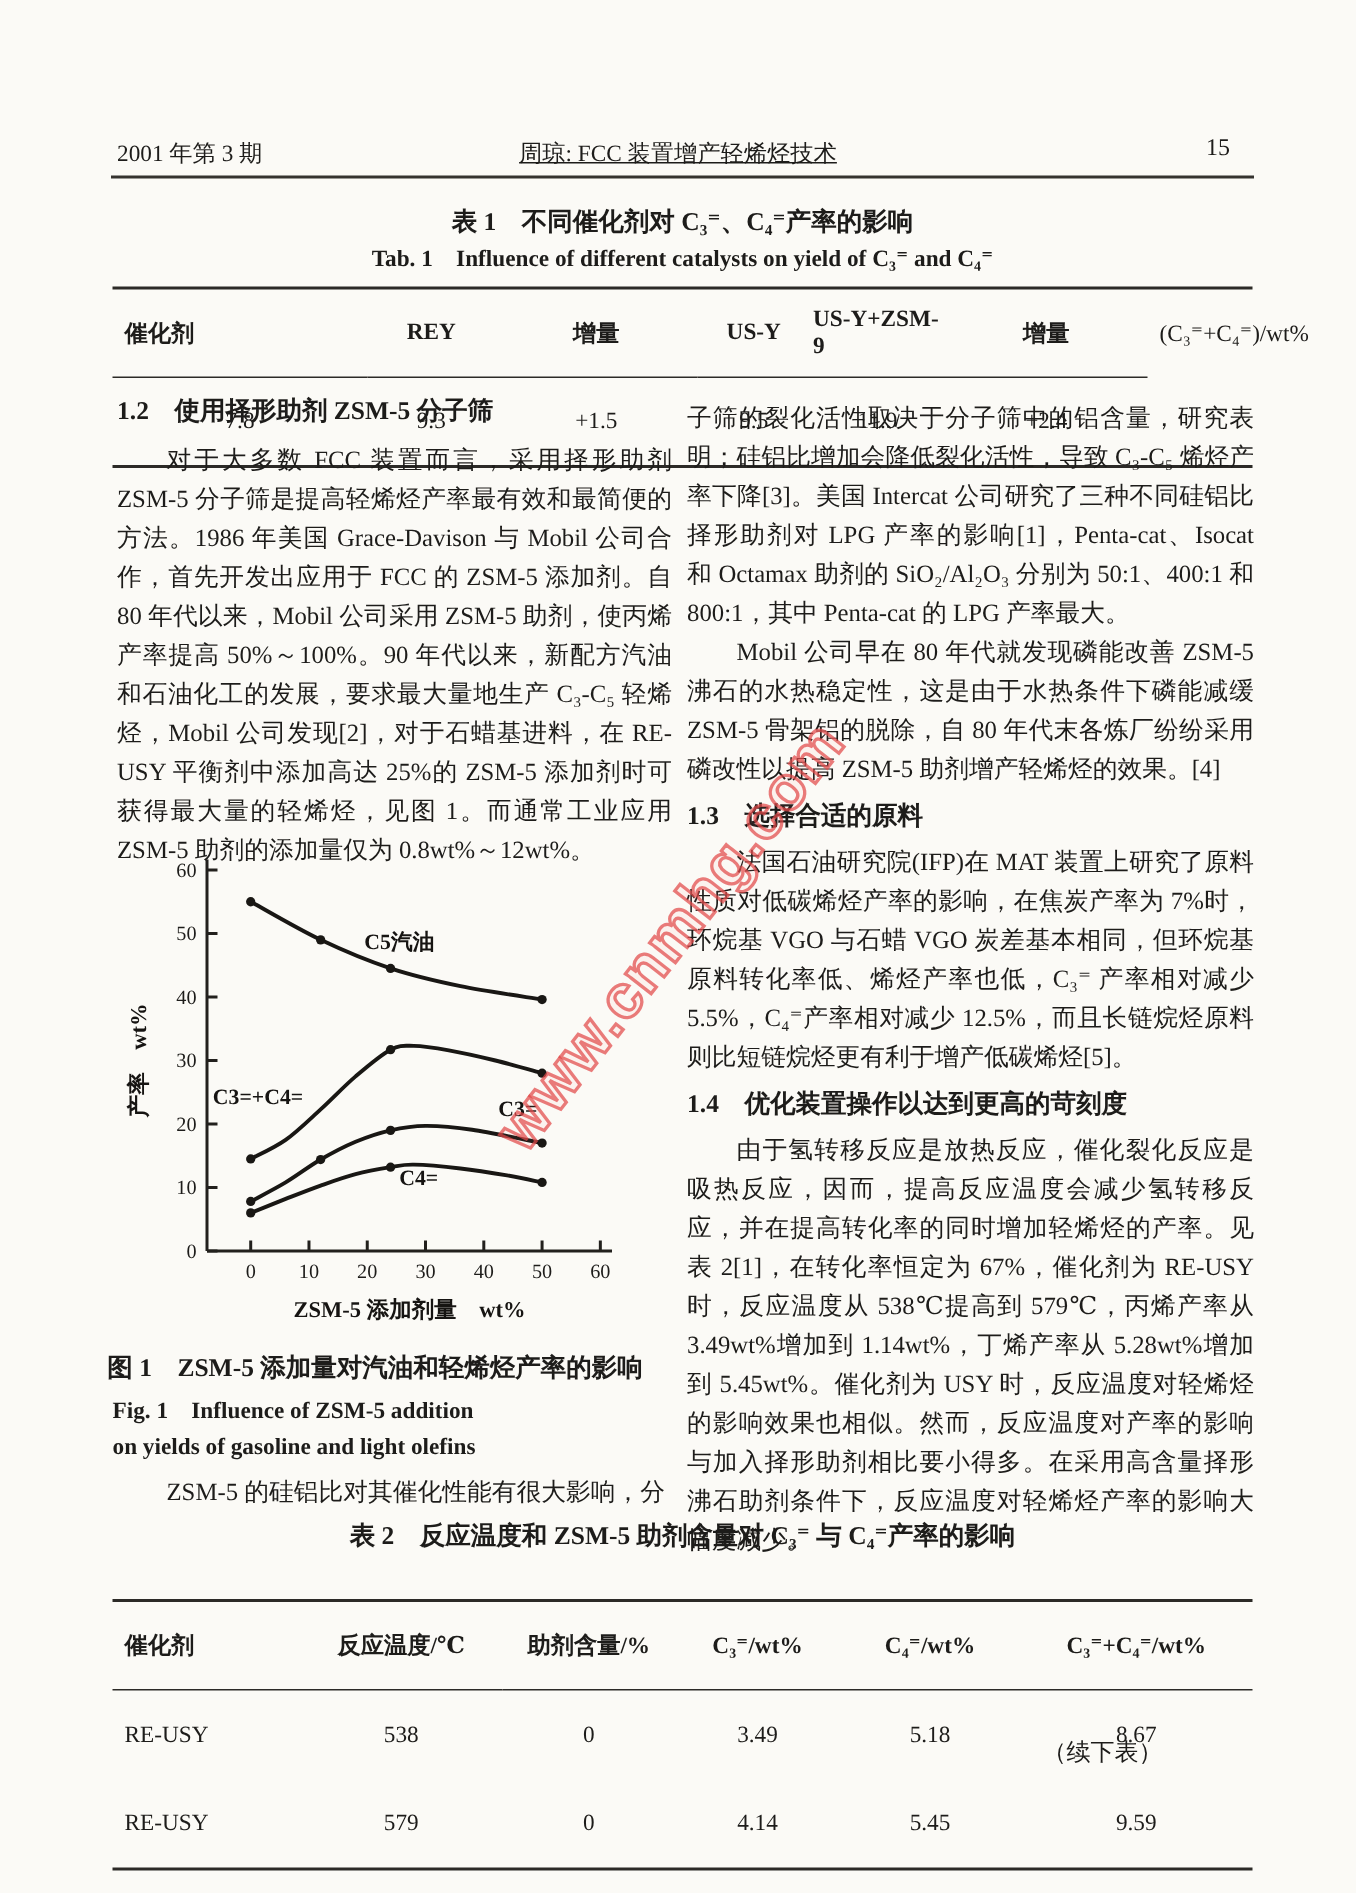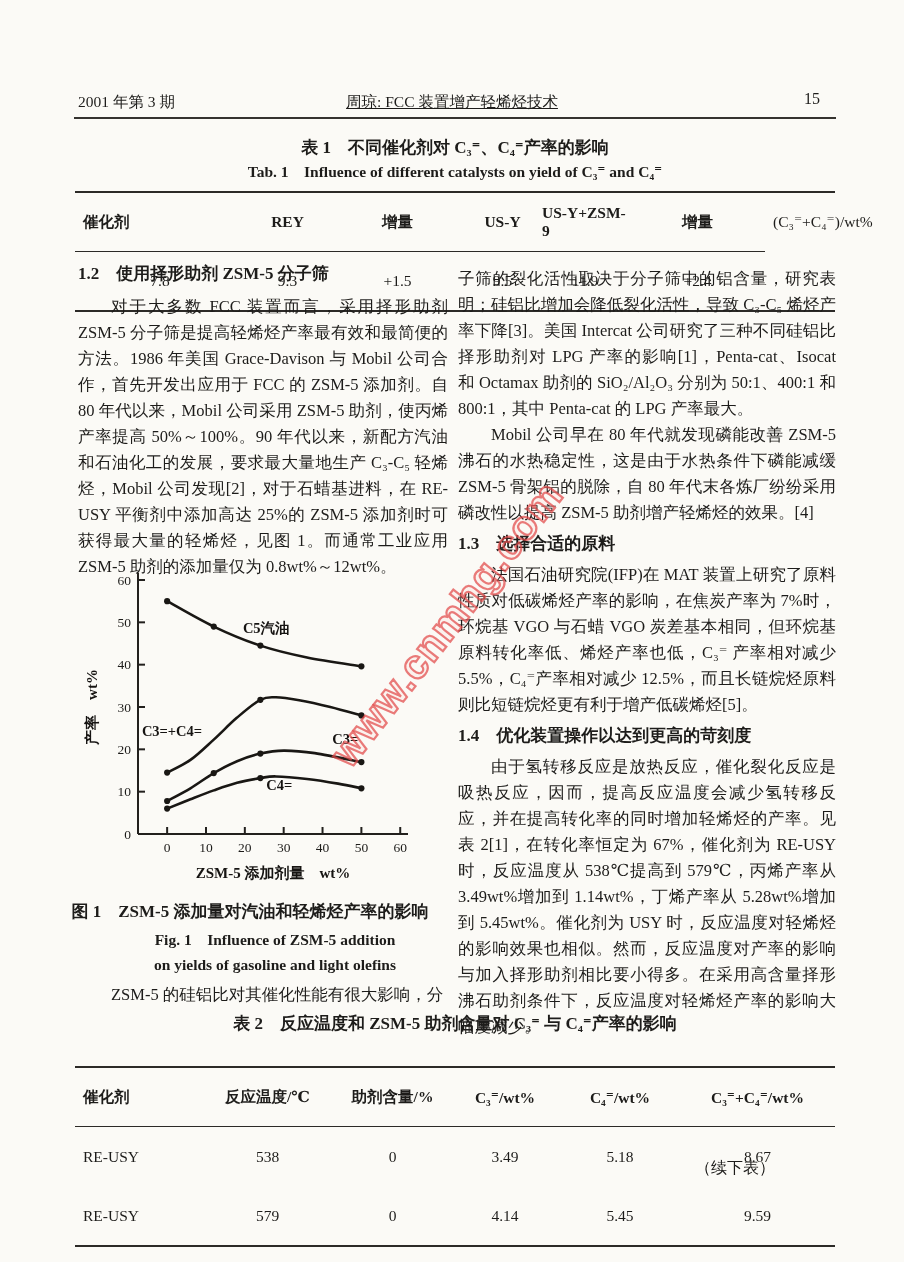--- a/index.html
+++ b/index.html
@@ -37,21 +37,21 @@
   
   .fig{left:82px;top:566px;width:344px;height:322px;}
   .fig svg{display:block;}
   .ax{stroke:#22201d;stroke-width:2;fill:none;}
   .curve{stroke:#191714;stroke-width:2.6;fill:none;stroke-linecap:round;stroke-linejoin:round;}
   .dot{fill:#191714;}
   .tick{font:13.5px "Liberation Serif","DejaVu Serif",serif;fill:#1d1c1a;}
   .slabel{font:600 14.5px "Liberation Serif","DejaVu Serif",serif;fill:#161412;}
   .alabel{font:700 15px "Liberation Serif","DejaVu Serif",serif;fill:#161412;}
   .cap-zh{left:64px;top:900px;width:372px;text-align:center;font-size:17px;font-weight:700;}
-  .cap-en{left:89px;width:372px;text-align:center;font-size:15.5px;font-weight:700;}
+  .cap-en{left:75px;width:372px;font-size:15.5px;font-weight:700;}
   .p-after-fig{left:78px;top:982px;width:370px;font-size:16.5px;line-height:26px;text-align:justify;text-indent:2em;}
   
   .watermark{left:447px;top:624px;transform:translate(-50%,-50%) rotate(-52deg);
     font-family:"Liberation Sans","DejaVu Sans",sans-serif;font-size:41px;font-weight:700;letter-spacing:1px;
     color:rgba(255,120,120,0.06);-webkit-text-stroke:2.2px rgba(226,74,74,0.72);white-space:nowrap;z-index:6;pointer-events:none;}
 </style>
 </head>
 <body>
 
 <div class="page">

